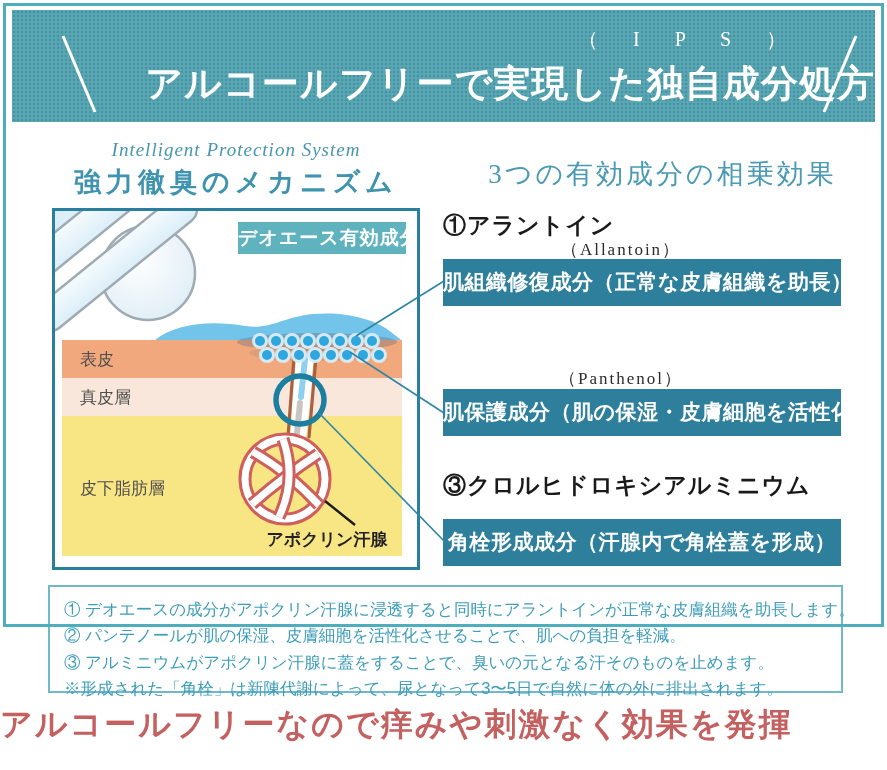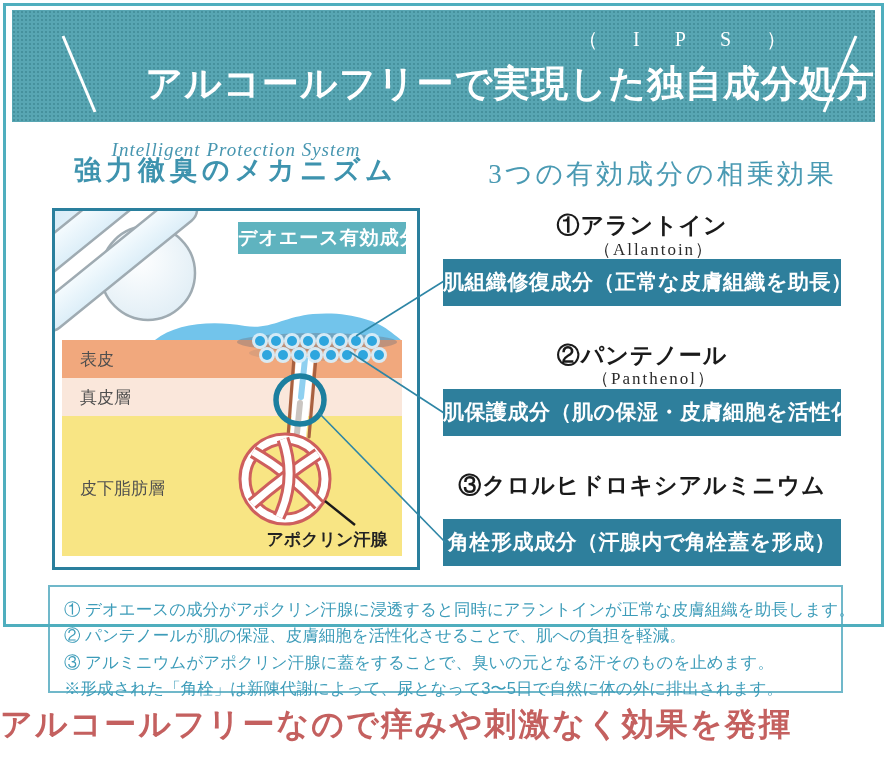--- a/index.html
+++ b/index.html
@@ -12,38 +12,38 @@
     background-image:radial-gradient(rgba(25,92,102,0.28) 1px, rgba(0,0,0,0) 1.3px);background-size:4px 4px;}
   .banner-ips{position:absolute;left:566px;top:16px;color:#fff;font-family:"Liberation Serif",serif;
     font-size:20px;letter-spacing:15px;white-space:nowrap;}
   .banner-title{position:absolute;left:0;right:0;top:49px;text-align:right;color:#fff;
     font-family:"Liberation Serif",serif;font-size:37px;font-weight:600;letter-spacing:1px;white-space:nowrap;}
   .banner-slashes{position:absolute;left:0;top:0;}
 
   
   .sub-en{position:absolute;left:52px;top:139px;width:368px;text-align:center;color:#4796B0;
     font-family:"Liberation Serif",serif;font-style:italic;font-size:19px;letter-spacing:1px;}
-  .sub-ja{position:absolute;left:32px;top:152px;width:408px;text-align:center;color:#3E93AE;
+  .sub-ja{position:absolute;left:32px;top:164px;width:408px;text-align:center;color:#3E93AE;
     font-family:"Liberation Serif",serif;font-weight:600;font-size:27px;letter-spacing:5px;white-space:nowrap;}
 
   .diagram{position:absolute;left:52px;top:208px;width:368px;height:362px;background:#fff;
     border:3px solid #2A7F9D;box-sizing:border-box;overflow:hidden;}
   .diagram svg{position:absolute;left:0;top:0;}
   .badge{position:absolute;left:183px;top:11px;width:168px;height:32px;background:#5FB3BF;color:#fff;
     font-size:19px;font-weight:bold;line-height:32px;text-align:center;letter-spacing:1px;white-space:nowrap;}
 
   
   .leads{position:absolute;left:0;top:0;pointer-events:none;z-index:5;}
 
   
   .synergy-heading{position:absolute;left:450px;top:156px;width:425px;text-align:center;color:#4A9AB3;
     font-family:"Liberation Serif",serif;font-size:27px;letter-spacing:3px;white-space:nowrap;}
-  .ing-name{position:absolute;left:443px;width:398px;text-align:center;color:#1a1a1a;
+  .ing-name{position:absolute;left:443px;width:398px;color:#1a1a1a;
     font-family:"Liberation Serif",serif;font-weight:bold;font-size:23px;letter-spacing:1px;white-space:nowrap;}
-  .ing-latin{position:absolute;left:455px;width:398px;text-align:center;color:#2b2b2b;
+  .ing-latin{position:absolute;left:422px;width:398px;text-align:center;color:#2b2b2b;
     font-family:"Liberation Serif",serif;font-size:17px;letter-spacing:2px;white-space:nowrap;}
   .ing-box{position:absolute;left:443px;width:398px;height:47px;background:#2E7F9C;color:#fff;
     font-family:"Liberation Serif",serif;font-weight:bold;font-size:21px;line-height:47px;text-align:center;
     letter-spacing:0.5px;white-space:nowrap;}
 
   
   .notes{position:absolute;left:48px;top:585px;width:795px;height:108px;box-sizing:border-box;
     border:2px solid #70B8CA;background:#fff;padding:9px 14px;}
   .notes p{margin:0;color:#3D9CB9;font-size:16.5px;line-height:1.6;white-space:nowrap;}
 
@@ -179,21 +179,20 @@
     <line x1="350" y1="352" x2="444" y2="413" stroke="#2E86A6" stroke-width="1.6"></line>
     <line x1="318" y1="412" x2="446" y2="543" stroke="#2E86A6" stroke-width="1.6"></line>
   </svg>
 
   <div class="synergy-heading">3つの有効成分の相乗効果</div>
 
   <div class="ing-name" style="top:210px">①アラントイン</div>
   <div class="ing-latin" style="top:238px">（Allantoin）</div>
   <div class="ing-box" style="top:259px">肌組織修復成分（正常な皮膚組織を助長）</div>
 
-  <div class="ing-name" style="top:340px">②パンテノール</div>
   <div class="ing-latin" style="top:367px">（Panthenol）</div>
   <div class="ing-box" style="top:389px">肌保護成分（肌の保湿・皮膚細胞を活性化）</div>
 
   <div class="ing-name" style="top:470px">③クロルヒドロキシアルミニウム</div>
   <div class="ing-box" style="top:519px">角栓形成成分（汗腺内で角栓蓋を形成）</div>
 
   <div class="notes">
     <p>① デオエースの成分がアポクリン汗腺に浸透すると同時にアラントインが正常な皮膚組織を助長します。</p>
     <p>② パンテノールが肌の保湿、皮膚細胞を活性化させることで、肌への負担を軽減。</p>
     <p>③ アルミニウムがアポクリン汗腺に蓋をすることで、臭いの元となる汗そのものを止めます。</p>

